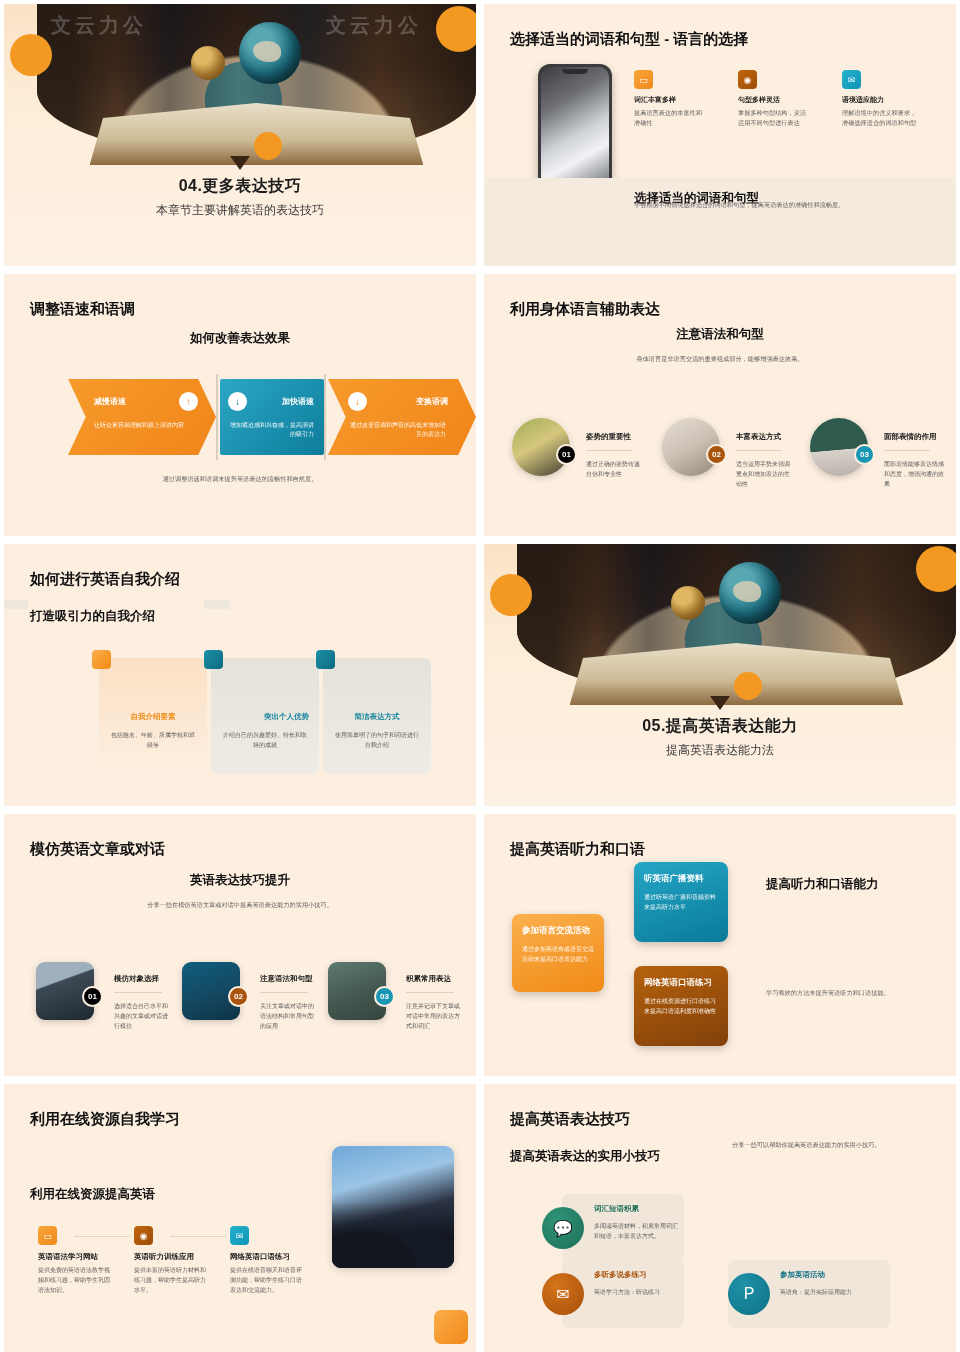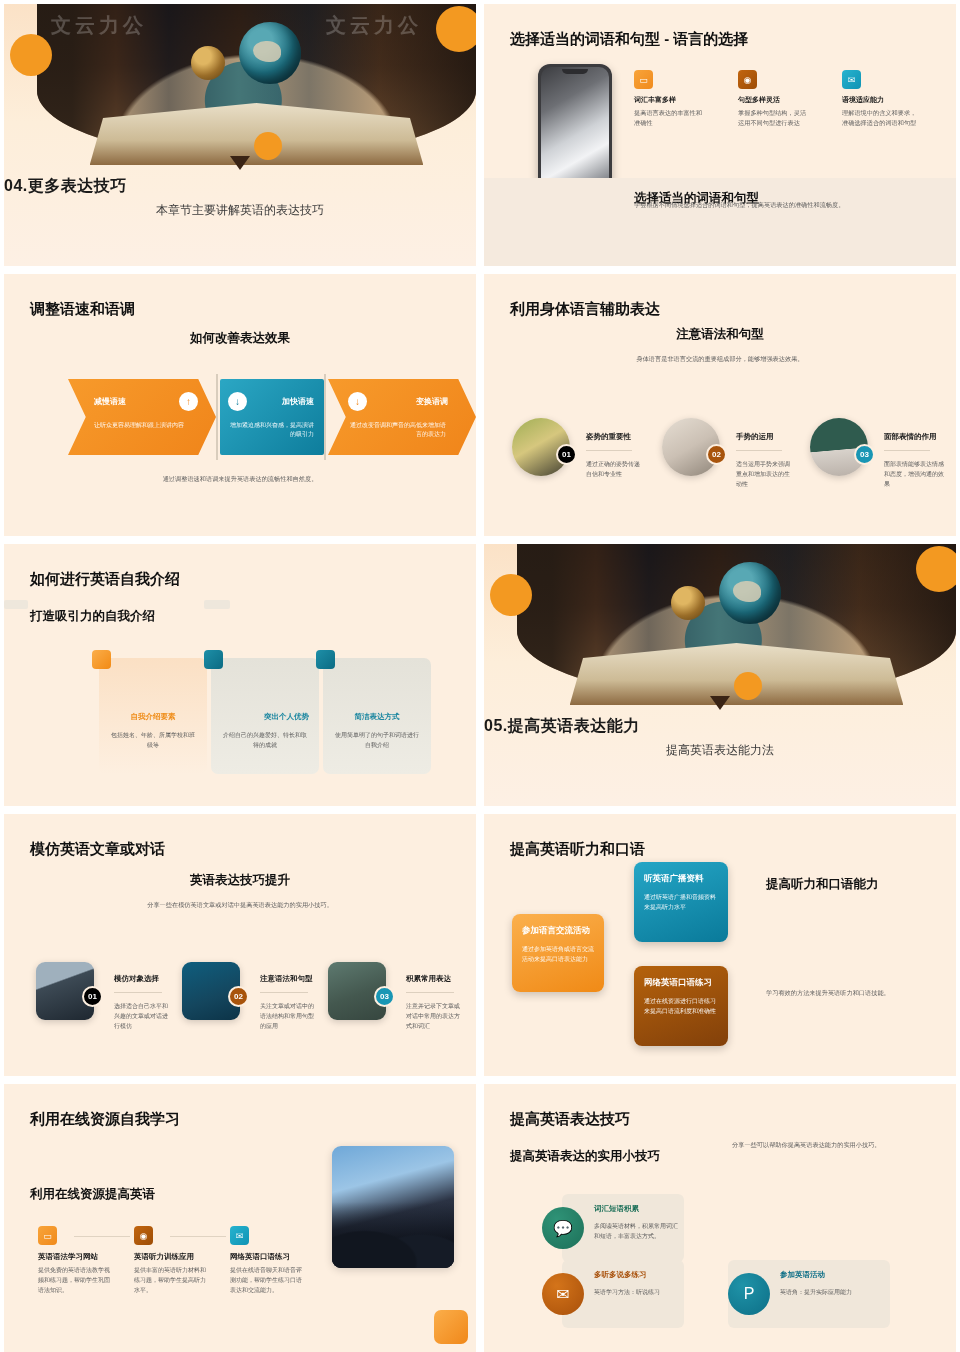--- a/index.html
+++ b/index.html
@@ -54,21 +54,21 @@
     width:0;height:0;border-left:10px solid transparent;border-right:10px solid transparent;
     border-top:14px solid #3a2415;
   }
   .dot { position:absolute; border-radius:50%; background:#f39921; }
   .dot.d1 { width:42px;height:42px; left:6px; top:30px; }
   .dot.d2 { width:46px;height:46px; right:-6px; top:2px; }
   .dot.d3 { width:28px;height:28px; left:53%; top:128px; }
   .wm { position:absolute; color:rgba(255,255,255,.22); font-size:20px; font-weight:700;
         letter-spacing:4px; top:8px; }
   .wm.a{left:14px;} .wm.b{right:54px;}
-  .cover-title { position:absolute; left:0; right:0; top:172px; text-align:left;
+  .cover-title { position:absolute; left:0; right:0; top:172px; text-align:center;
                  font-size:16px; font-weight:800; color:#1b1b1b; letter-spacing:.5px;}
   .cover-sub { position:absolute; left:0; right:0; top:198px; text-align:center;
                font-size:12px; color:#3a3a3a; }
 
   
   .h1 { position:absolute; left:26px; top:26px; font-size:15px; font-weight:800; color:#111; }
   .h2c { position:absolute; left:0; right:0; text-align:center; font-size:12.5px;
          font-weight:800; color:#111; }
   .h2l { position:absolute; font-size:12.5px; font-weight:800; color:#111;margin-top:12px; }
   .body-sm { font-size:6.2px; color:#5b5b5b; line-height:1.6; }
@@ -246,21 +246,21 @@
     <div class="desc-c" style="left:128px;right:128px;top:80px;">身体语言是非语言交流的重要组成部分，能够增强表达效果。</div>
 
     <div class="pcirc" style="left:28px;top:144px;background:linear-gradient(150deg,#9fae54,#d6c77e 45%,#3c3a2e);"></div>
     <div class="badge b-or" style="left:72px;top:170px;">01</div>
     <div class="it-t" style="position:absolute;left:102px;top:158px;">姿势的重要性</div>
     <div class="hline" style="left:102px;top:176px;width:46px;"></div>
     <div class="it-d" style="position:absolute;left:102px;top:182px;width:58px;">通过正确的姿势传递自信和专业性</div>
 
     <div class="pcirc" style="left:178px;top:144px;background:linear-gradient(150deg,#e6ded3,#cbc0b4 50%,#8d8377);"></div>
     <div class="badge b-br" style="left:222px;top:170px;">02</div>
-    <div class="it-t" style="position:absolute;left:252px;top:158px;">手势的运用</div>
+    <div class="it-t" style="position:absolute;left:252px;top:158px;">丰富表达方式</div>
     <div class="hline" style="left:252px;top:176px;width:46px;"></div>
     <div class="it-d" style="position:absolute;left:252px;top:182px;width:58px;">适当运用手势来强调重点和增加表达的生动性</div>
 
     <div class="pcirc" style="left:326px;top:144px;background:linear-gradient(175deg,#2f5b4e 0 54%,#d8d2cb 55%,#b9b0a8);"></div>
     <div class="badge b-cy" style="left:370px;top:170px;">03</div>
     <div class="it-t" style="position:absolute;left:400px;top:158px;">面部表情的作用</div>
     <div class="hline" style="left:400px;top:176px;width:46px;"></div>
     <div class="it-d" style="position:absolute;left:400px;top:182px;width:60px;">面部表情能够表达情感和态度，增强沟通的效果</div>
   </div>
 

